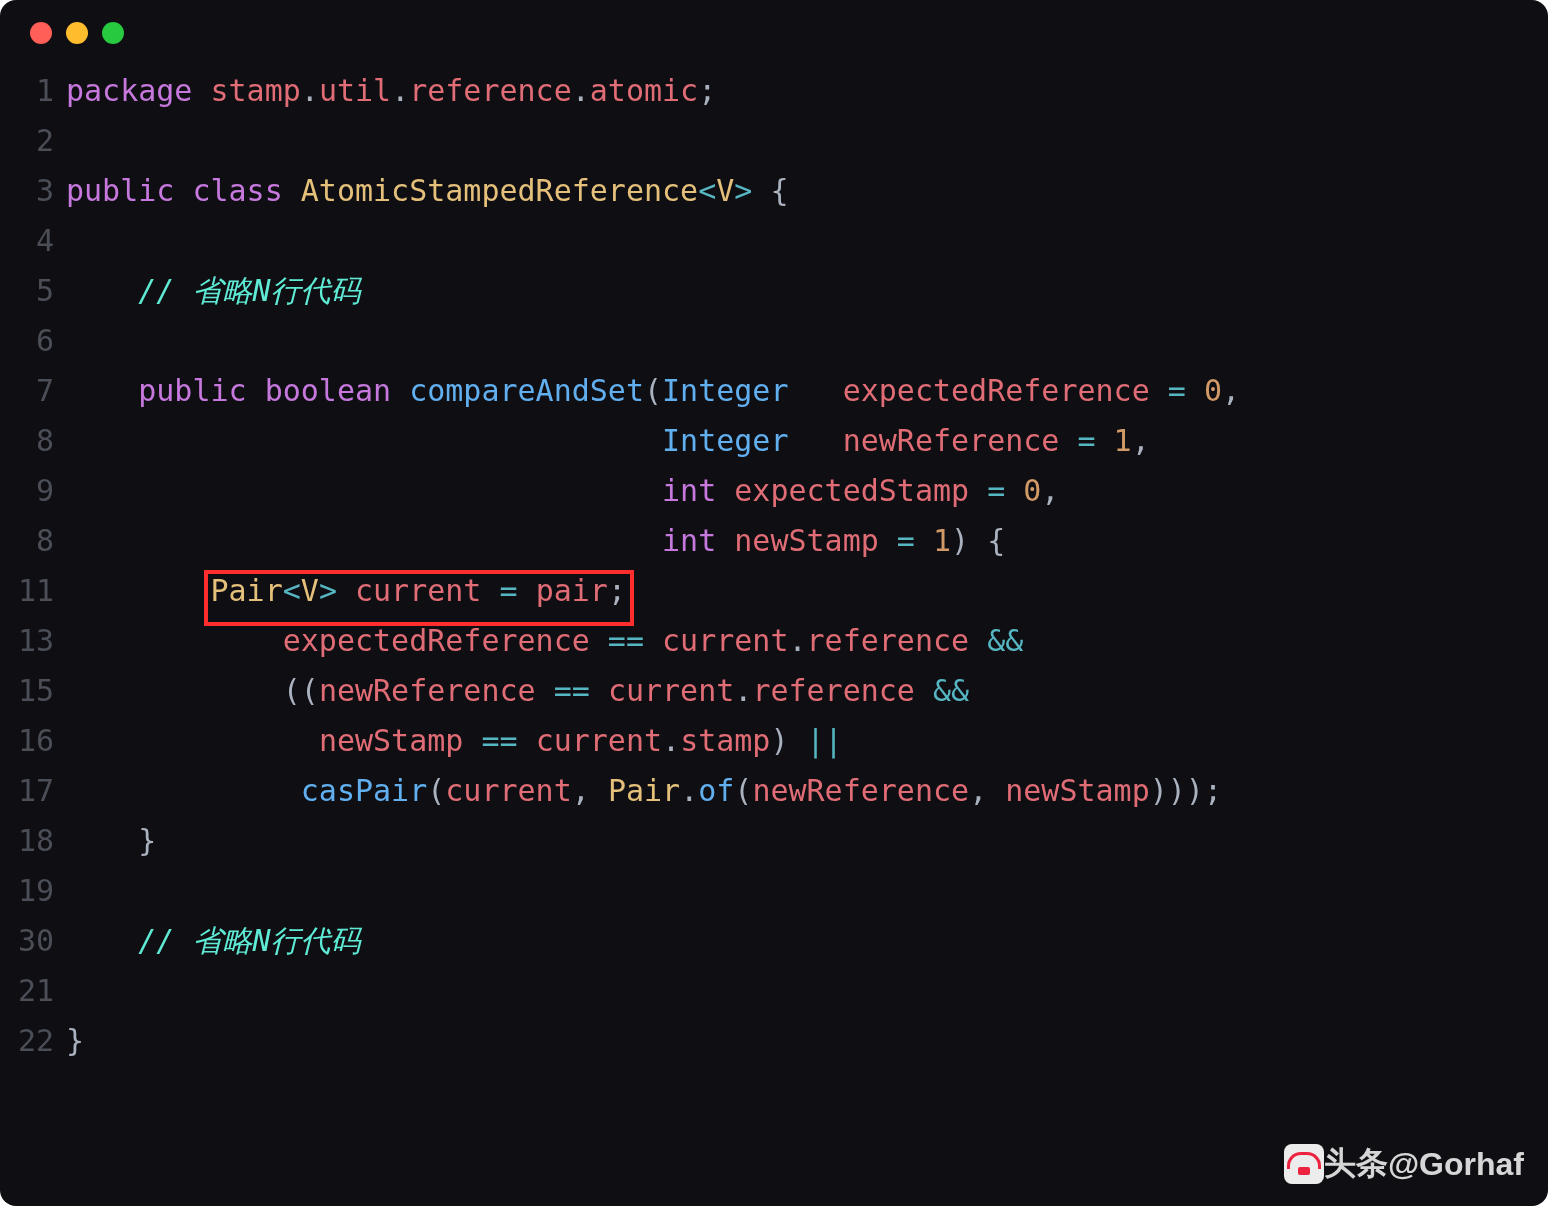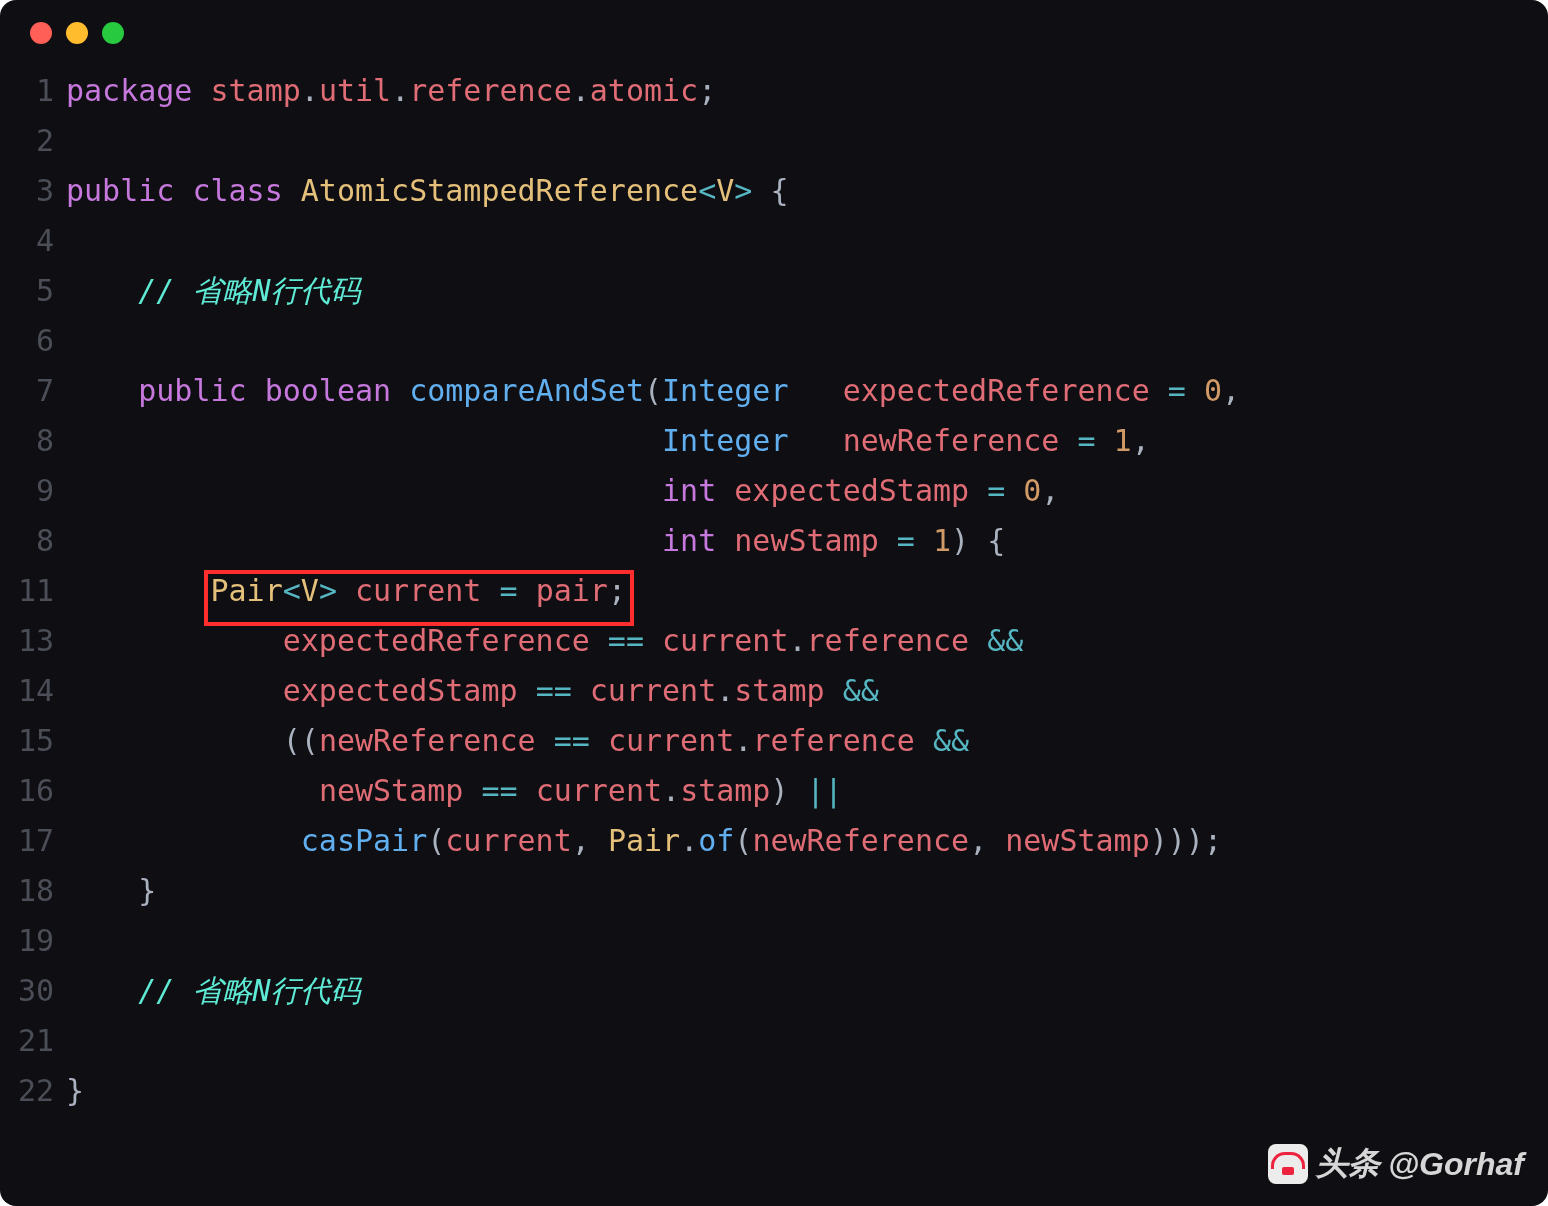--- a/index.html
+++ b/index.html
@@ -69,27 +69,26 @@
     border: 4px solid #ff2e2e;
     pointer-events: none;
   }
 
   .watermark {
     position: absolute;
     right: 24px;
     bottom: 20px;
     display: flex;
     align-items: center;
-    gap: 8px;
+    gap: 0;
     color: #e8e8e8;
     font-family: -apple-system, sans-serif;
     font-size: 32px;
     font-weight: 600;
     opacity: 0.92;
-    font-style: italic;
   }
   .wm-icon {
     width: 40px; height: 40px; border-radius: 8px;
     background: #fff;
     position: relative;
     display: flex; align-items: center; justify-content: center;
   }
   .wm-icon::before {
     content: "";
     position: absolute;
@@ -125,21 +124,20 @@
       <div class="line"><span class="ln">3</span><span class="code"><span class="kw">public</span><span class="plain"> </span><span class="kw">class</span><span class="plain"> </span><span class="cls">AtomicStampedReference</span><span class="op">&lt;</span><span class="cls">V</span><span class="op">&gt;</span><span class="punct"> {</span></span></div>
       <div class="line"><span class="ln">4</span><span class="code"></span></div>
       <div class="line"><span class="ln">5</span><span class="code"><span class="plain">    </span><span class="cmt">// 省略N行代码</span></span></div>
       <div class="line"><span class="ln">6</span><span class="code"></span></div>
       <div class="line"><span class="ln">7</span><span class="code"><span class="plain">    </span><span class="kw">public</span><span class="plain"> </span><span class="kw">boolean</span><span class="plain"> </span><span class="fn">compareAndSet</span><span class="punct">(</span><span class="type">Integer</span><span class="plain">   </span><span class="var">expectedReference</span><span class="plain"> </span><span class="op">=</span><span class="plain"> </span><span class="num">0</span><span class="punct">,</span></span></div>
       <div class="line"><span class="ln">8</span><span class="code"><span class="plain">                                 </span><span class="type">Integer</span><span class="plain">   </span><span class="var">newReference</span><span class="plain"> </span><span class="op">=</span><span class="plain"> </span><span class="num">1</span><span class="punct">,</span></span></div>
       <div class="line"><span class="ln">9</span><span class="code"><span class="plain">                                 </span><span class="kw">int</span><span class="plain"> </span><span class="var">expectedStamp</span><span class="plain"> </span><span class="op">=</span><span class="plain"> </span><span class="num">0</span><span class="punct">,</span></span></div>
       <div class="line"><span class="ln">8</span><span class="code"><span class="plain">                                 </span><span class="kw">int</span><span class="plain"> </span><span class="var">newStamp</span><span class="plain"> </span><span class="op">=</span><span class="plain"> </span><span class="num">1</span><span class="punct">) {</span></span></div>
       <div class="line"><span class="ln">11</span><span class="code"><span class="plain">        </span><span class="cls">Pair</span><span class="op">&lt;</span><span class="cls">V</span><span class="op">&gt;</span><span class="plain"> </span><span class="var">current</span><span class="plain"> </span><span class="op">=</span><span class="plain"> </span><span class="var">pair</span><span class="punct">;</span></span></div>
       <div class="line"><span class="ln">13</span><span class="code"><span class="plain">            </span><span class="var">expectedReference</span><span class="plain"> </span><span class="op">==</span><span class="plain"> </span><span class="var">current</span><span class="punct">.</span><span class="var">reference</span><span class="plain"> </span><span class="op">&amp;&amp;</span></span></div>
-      <div class="line"><span class="ln">14</span><span class="code"><span class="plain">            </span><span class="var">expectedStamp</span><span class="plain"> </span><span class="op">==</span><span class="plain"> </span><span class="var">current</span><span class="punct">.</span><span class="var">stamp</span><span class="plain"> </span><span class="op">&amp;&amp;</span></span></div>
       <div class="line"><span class="ln">15</span><span class="code"><span class="plain">            </span><span class="punct">((</span><span class="var">newReference</span><span class="plain"> </span><span class="op">==</span><span class="plain"> </span><span class="var">current</span><span class="punct">.</span><span class="var">reference</span><span class="plain"> </span><span class="op">&amp;&amp;</span></span></div>
       <div class="line"><span class="ln">16</span><span class="code"><span class="plain">              </span><span class="var">newStamp</span><span class="plain"> </span><span class="op">==</span><span class="plain"> </span><span class="var">current</span><span class="punct">.</span><span class="var">stamp</span><span class="punct">) </span><span class="op">||</span></span></div>
       <div class="line"><span class="ln">17</span><span class="code"><span class="plain">             </span><span class="fn">casPair</span><span class="punct">(</span><span class="var">current</span><span class="punct">, </span><span class="cls">Pair</span><span class="punct">.</span><span class="fn">of</span><span class="punct">(</span><span class="var">newReference</span><span class="punct">, </span><span class="var">newStamp</span><span class="punct">)));</span></span></div>
       <div class="line"><span class="ln">18</span><span class="code"><span class="punct">    }</span></span></div>
       <div class="line"><span class="ln">19</span><span class="code"></span></div>
       <div class="line"><span class="ln">30</span><span class="code"><span class="plain">    </span><span class="cmt">// 省略N行代码</span></span></div>
       <div class="line"><span class="ln">21</span><span class="code"></span></div>
       <div class="line"><span class="ln">22</span><span class="code"><span class="punct">}</span></span></div>
     </div>
 

